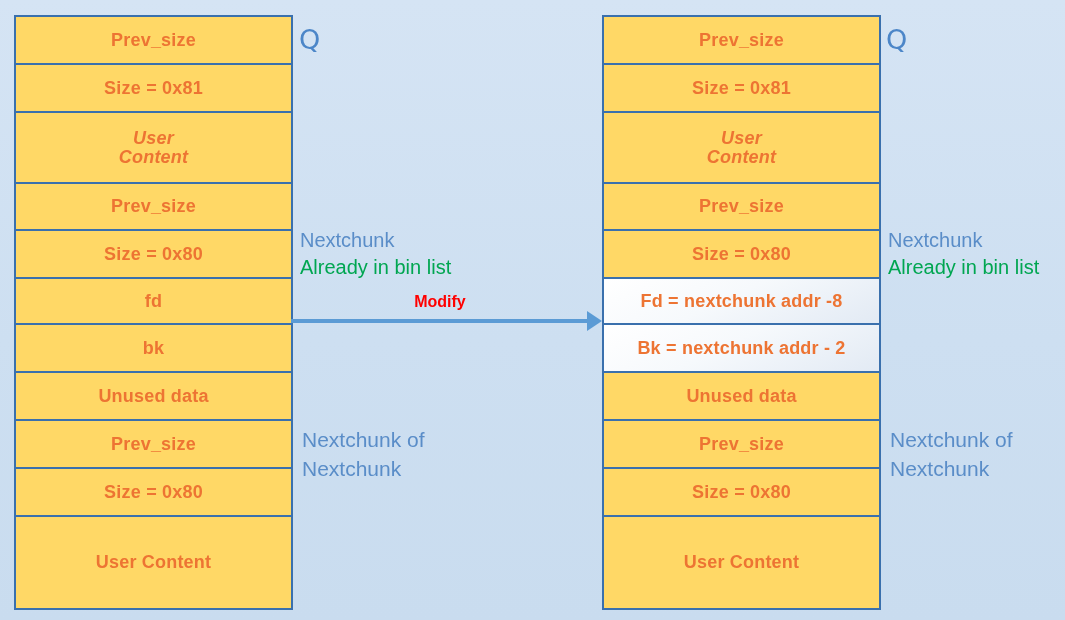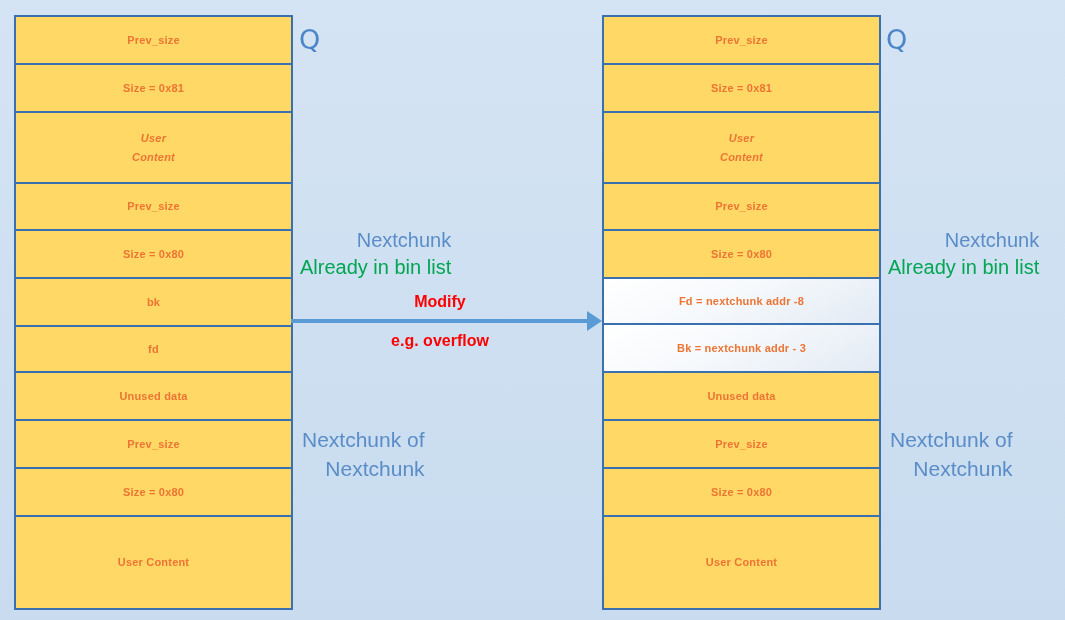--- a/index.html
+++ b/index.html
@@ -42,41 +42,41 @@
   .row.h46 { height: 46px; }
   .row.tall { height: 71px; font-style: italic; }
   .row.grow { flex: 1 1 auto; border-bottom: none; }
   .row.white {
     background: linear-gradient(155deg, #ffffff 0%, #f6f9fc 45%, #e2eaf4 100%);
   }
 
   .row-label {
     color: #ed7433;
     font-weight: bold;
-    font-size: 11px;
+    font-size: 18px;
     text-align: center;
     white-space: pre-line;
     line-height: 19px;
     letter-spacing: 0.2px;
   }
 
   
   .q-mark {
     position: absolute;
     top: 26px;
     font-size: 27px;
     line-height: 27px;
     color: #4c86c8;
     font-family: "DejaVu Sans", sans-serif;
   }
   .q-mark.left  { left: 299px; }
   .q-mark.right { left: 886px; }
 
   
-  .ann { position: absolute; font-size: 20px; line-height: 27px; text-align: right; }
+  .ann { position: absolute; font-size: 20px; line-height: 27px; }
   .ann .blue  { color: #5a8dc8; }
   .ann .green { color: #00a651; }
   .ann-upper-left  { left: 300px; top: 227px; }
   .ann-upper-right { left: 888px; top: 227px; }
   .ann-lower-left  { left: 302px; top: 425px; font-size: 21px; line-height: 29px; }
   .ann-lower-right { left: 890px; top: 425px; font-size: 21px; line-height: 29px; }
 
   
   .arrow-line {
     position: absolute;
@@ -118,25 +118,25 @@
     <div class="row tall">
         <span class="row-label">User
 Content</span>
       </div>
     <div class="row h47">
         <span class="row-label">Prev_size</span>
       </div>
     <div class="row">
         <span class="row-label">Size = 0x80</span>
       </div>
-    <div class="row">
-        <span class="row-label">bk</span>
-      </div>
     <div class="row h46">
         <span class="row-label">fd</span>
+      </div>
+    <div class="row">
+        <span class="row-label">bk</span>
       </div>
     <div class="row">
         <span class="row-label">Unused data</span>
       </div>
     <div class="row">
         <span class="row-label">Prev_size</span>
       </div>
     <div class="row">
         <span class="row-label">Size = 0x80</span>
       </div>
@@ -159,21 +159,21 @@
     <div class="row h47">
         <span class="row-label">Prev_size</span>
       </div>
     <div class="row">
         <span class="row-label">Size = 0x80</span>
       </div>
     <div class="row h46 white">
         <span class="row-label">Fd = nextchunk addr -8</span>
       </div>
     <div class="row white">
-        <span class="row-label">Bk = nextchunk addr - 3</span>
+        <span class="row-label">Bk = nextchunk addr - 2</span>
       </div>
     <div class="row">
         <span class="row-label">Unused data</span>
       </div>
     <div class="row">
         <span class="row-label">Prev_size</span>
       </div>
     <div class="row">
         <span class="row-label">Size = 0x80</span>
       </div>
@@ -199,15 +199,14 @@
     <div class="blue">Nextchunk</div>
   </div>
   <div class="ann ann-lower-right">
     <div class="blue">Nextchunk of</div>
     <div class="blue">Nextchunk</div>
   </div>
 
   <div class="arrow-label top">Modify</div>
   <div class="arrow-line"></div>
   <div class="arrow-head"></div>
-  <div class="arrow-label bottom">e.g. overflow</div>
 
 </div>
 
 </body></html>

